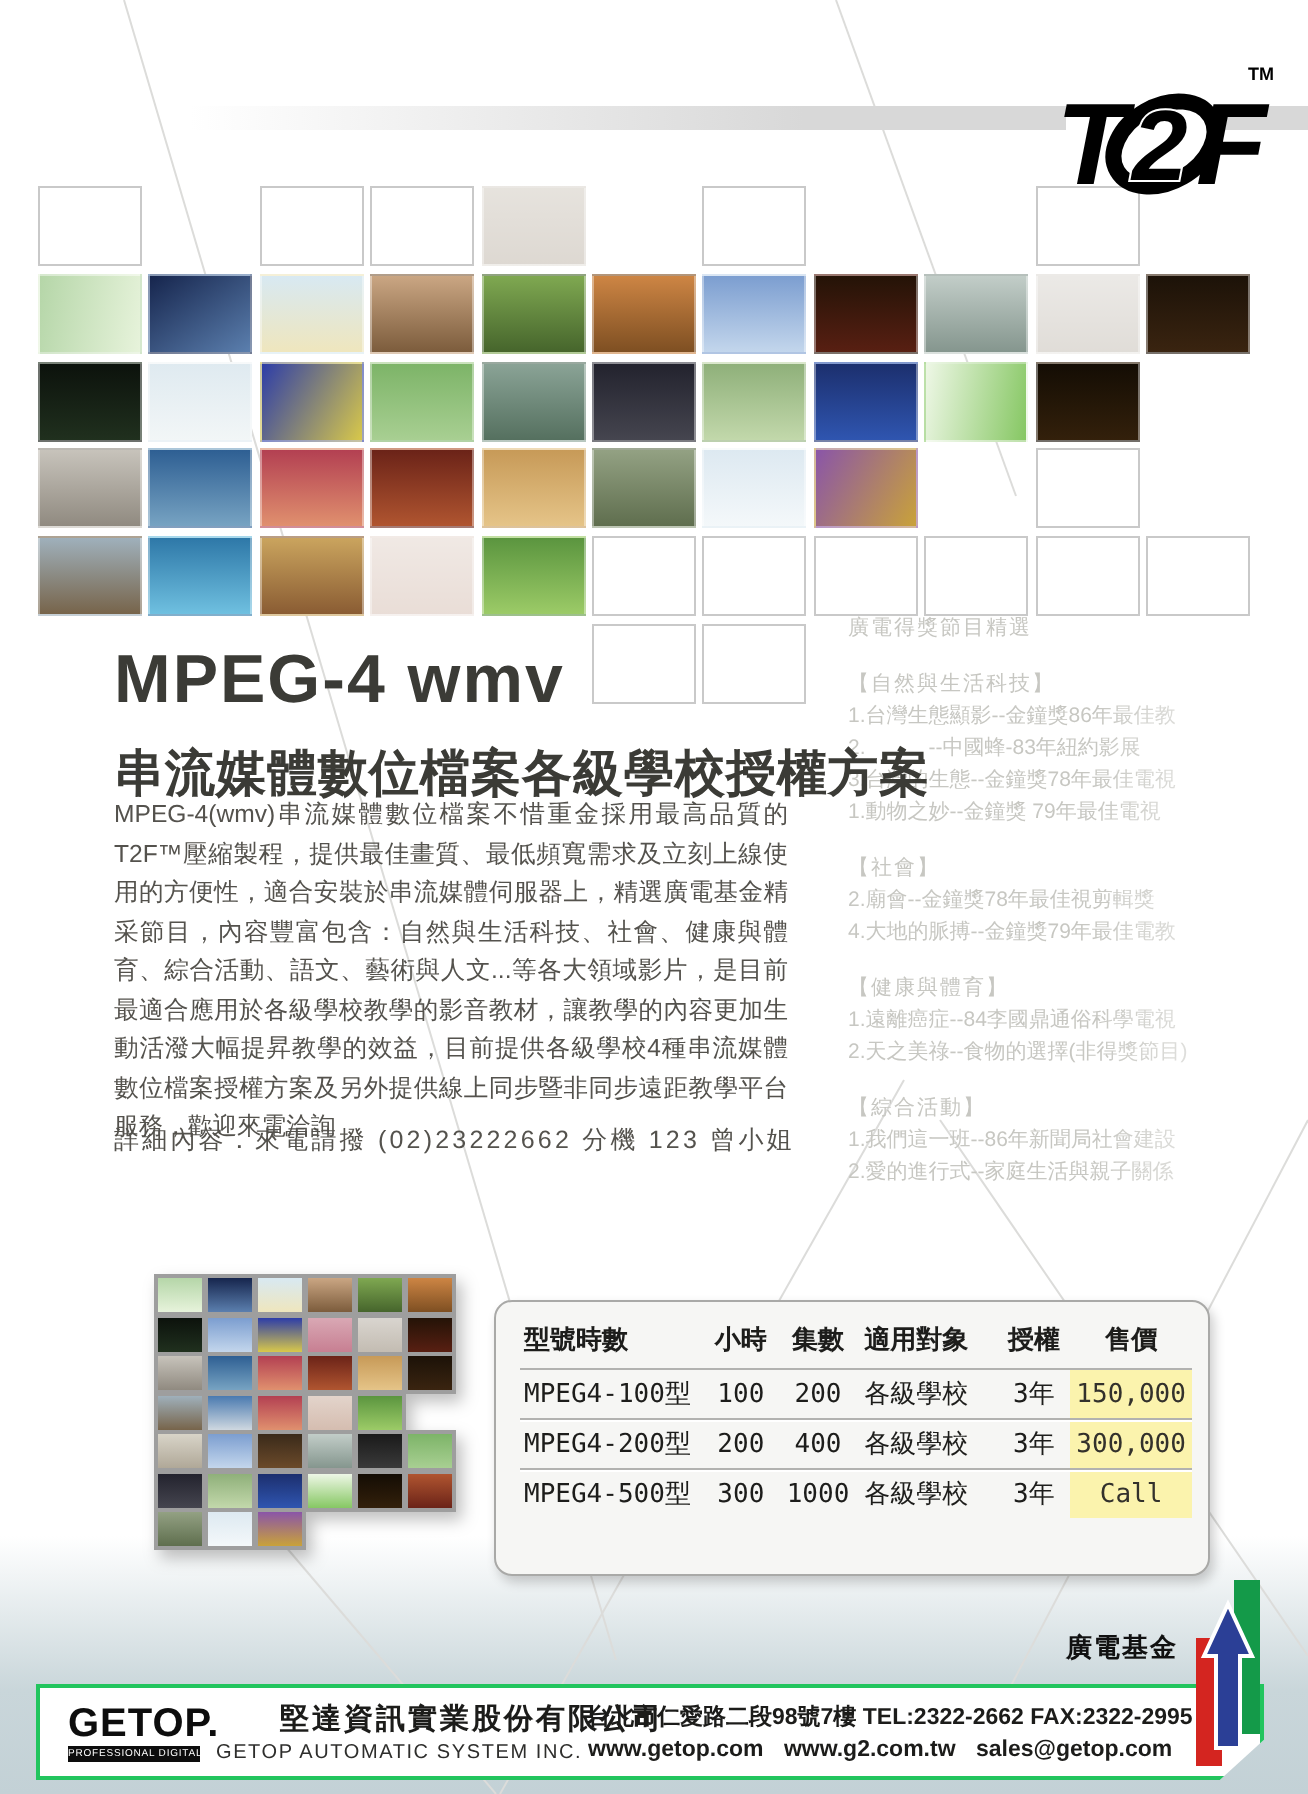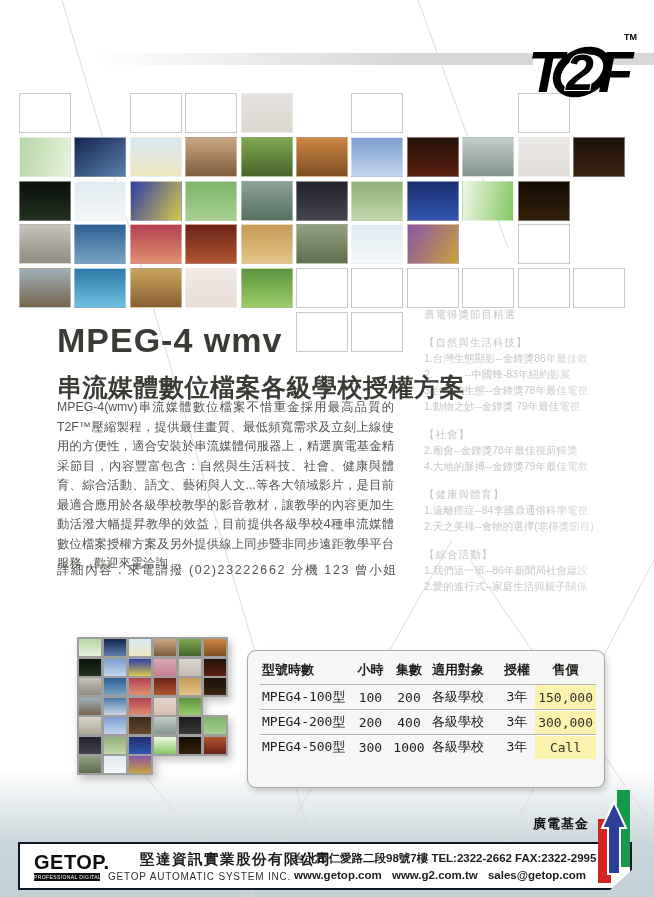--- a/index.html
+++ b/index.html
@@ -57,21 +57,21 @@
   table.price tbody tr:first-child td{border-top:none;box-shadow:none;}
   table.price td.price-cell{background:#fbf3ad;text-align:center;color:#33312c;}
   
   .fund-label{position:absolute;left:533px;top:815px;z-index:4;font-size:13px;font-weight:700;
      color:#111;letter-spacing:1px;}
   .fund-logo{position:absolute;left:595px;top:790px;width:38px;height:98px;z-index:6;}
   .fund-red{position:absolute;left:3px;top:29px;width:13px;height:64px;background:#d42520;}
   .fund-green{position:absolute;left:22px;top:0;width:13px;height:77px;background:#149a49;}
   .fund-arrow{position:absolute;left:0;top:6px;}
   .footer-bar{position:absolute;left:18px;top:842px;width:614px;height:48px;z-index:5;
-     background:#fff;border:2px solid #0f172a;
+     background:#fff;border:2px solid #22c55e;
      clip-path:polygon(0 0,100% 0,100% 58%,96.4% 100%,0 100%);
      display:flex;align-items:center;padding-left:14px;}
   .getop-logo{width:66px;flex:0 0 auto;}
   .getop-text{font-size:20px;font-weight:800;letter-spacing:.5px;color:#0d0d0d;line-height:20px;}
   .getop-sub{background:#0d0d0d;color:#fff;font-size:5px;letter-spacing:.4px;text-align:center;
      padding:1px 0;margin-top:1px;width:66px;white-space:nowrap;overflow:hidden;}
   .company{margin-left:8px;width:176px;flex:0 0 auto;}
   .company-zh{font-size:14.5px;font-weight:700;letter-spacing:1.5px;color:#1c1c1a;white-space:nowrap;margin-left:32px;}
   .company-en{font-size:10px;letter-spacing:.8px;color:#2e2e2c;margin-top:2px;white-space:nowrap;}
   .finfo{margin-left:10px;}

